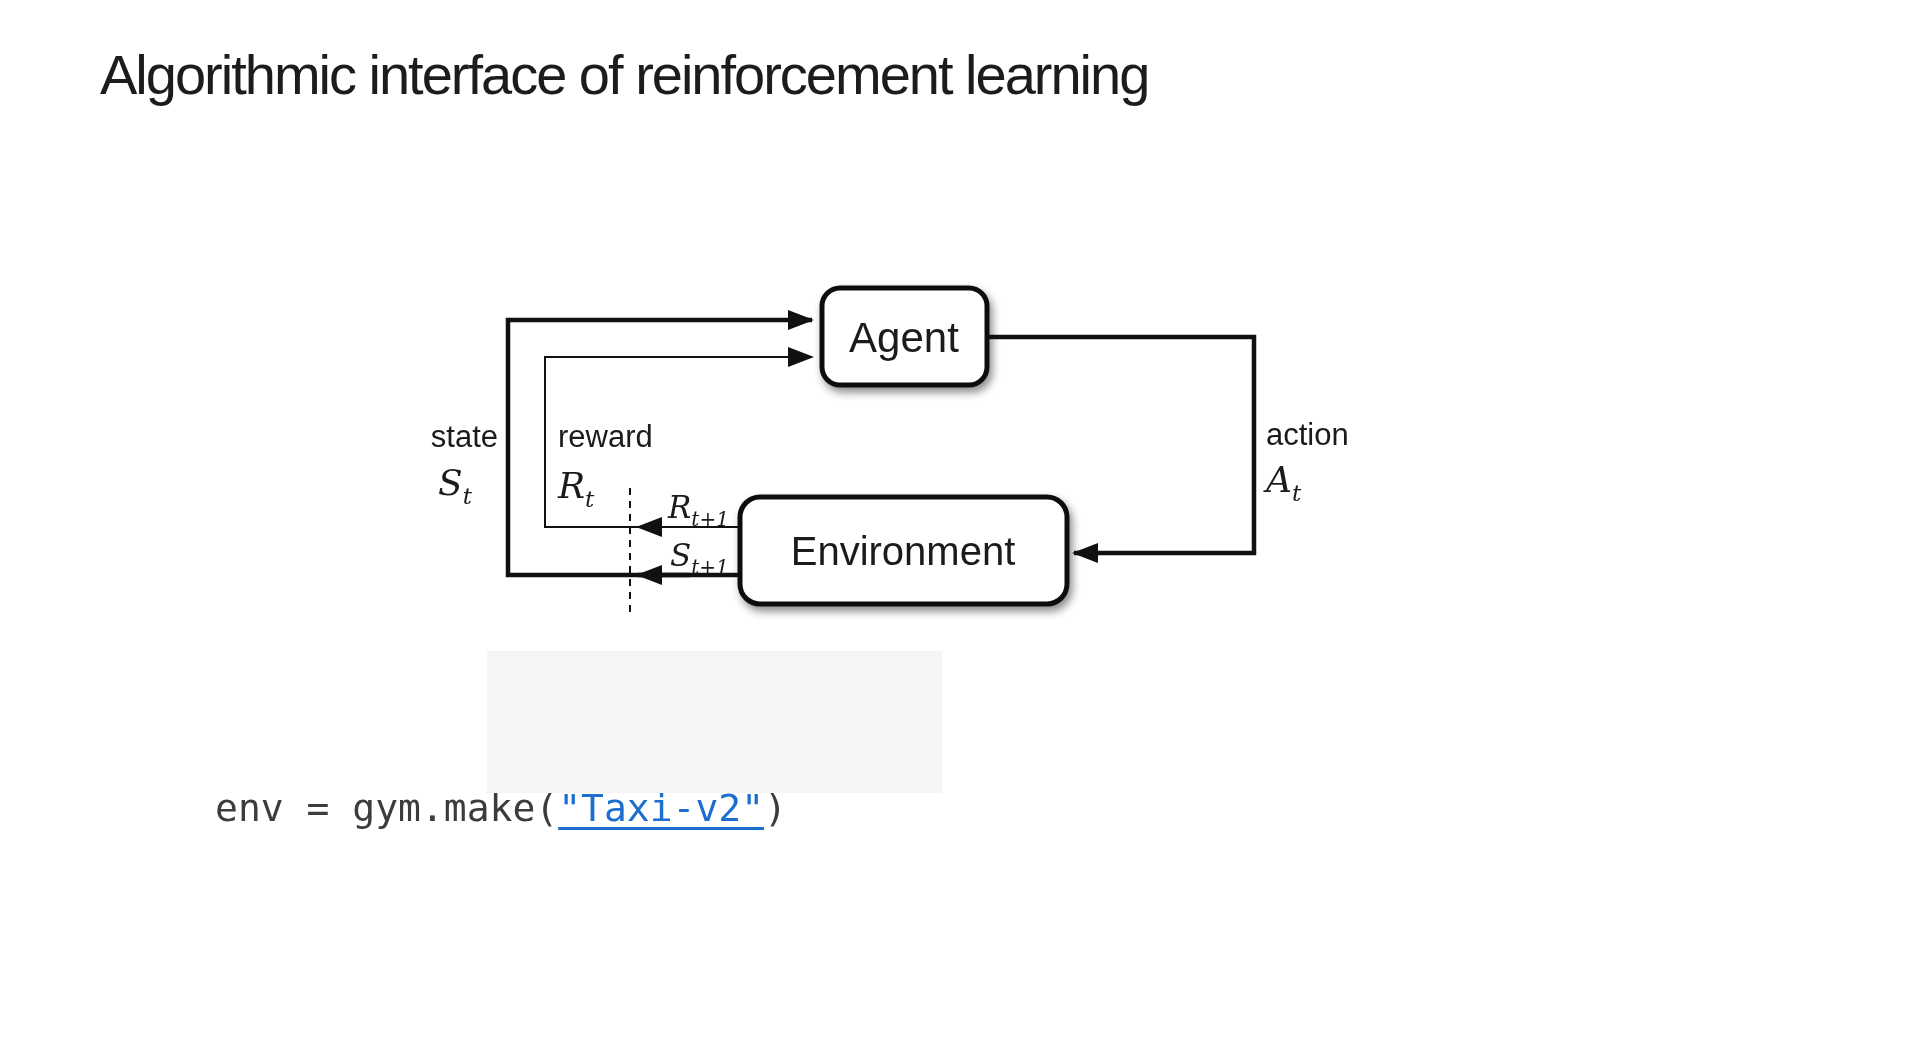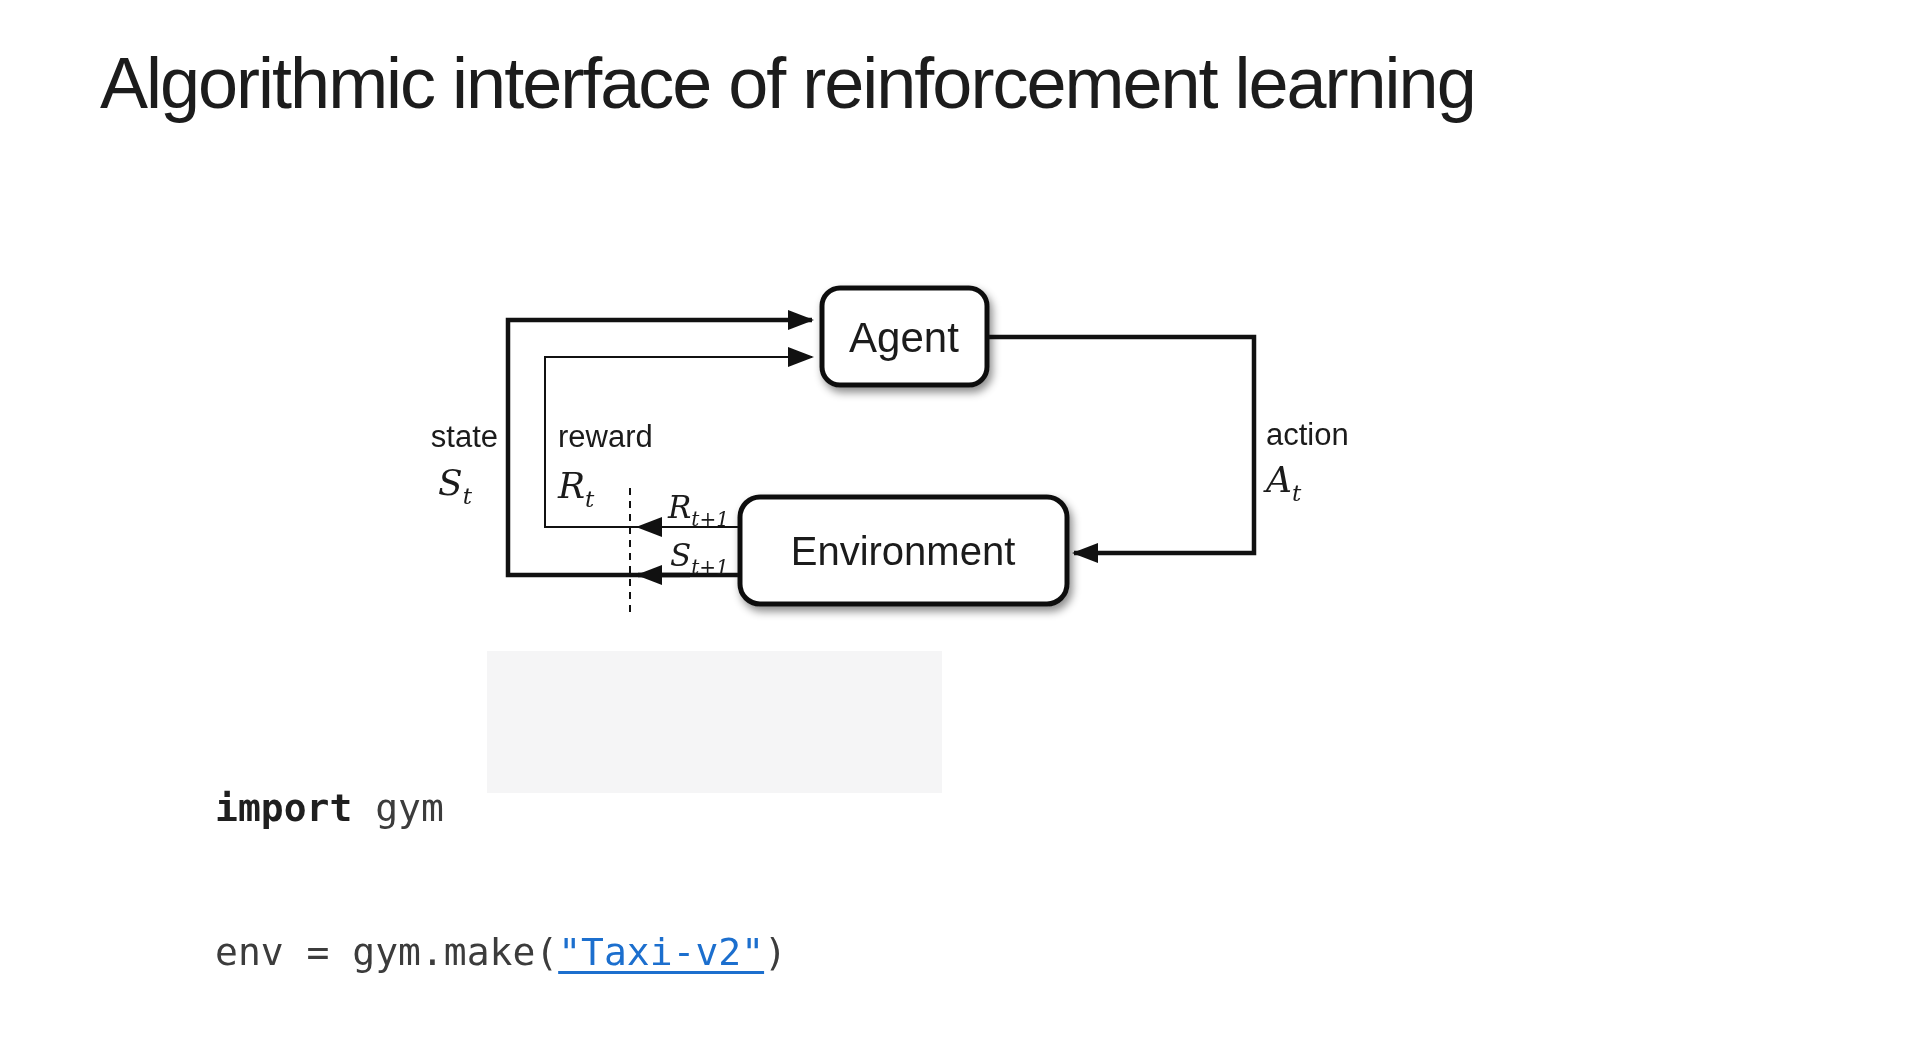--- a/index.html
+++ b/index.html
@@ -2,21 +2,21 @@
 <html><head>
 <meta charset="utf-8">
 <style>
   html,body{margin:0;padding:0;}
   body{
     width:1920px;height:1048px;position:relative;background:#ffffff;
     font-family:"Liberation Sans",sans-serif;overflow:hidden;
   }
   .slide-title{
     position:absolute;left:100px;top:42px;width:1800px;
-    font-size:72px;font-weight:400;letter-spacing:-2px;color:#1c1c1c;
+    font-size:56px;font-weight:400;letter-spacing:-2px;color:#1c1c1c;
     white-space:nowrap;
   }
   .diagram-svg{position:absolute;left:0;top:0;width:1920px;height:1048px;}
   .box-label{font-family:"Liberation Sans",sans-serif;fill:#1b1b1b;}
   .word-label{font-family:"Liberation Sans",sans-serif;fill:#1b1b1b;font-size:31px;}
   .math{font-family:"DejaVu Serif","Liberation Serif",serif;font-style:italic;fill:#1b1b1b;}
   .code-bg{
     position:absolute;left:487px;top:651px;width:455px;height:142px;
     background:#f5f5f6;z-index:1;
   }
@@ -81,20 +81,19 @@
 
   <text class="word-label" x="1266" y="445">action</text>
   <text class="math" x="1266" y="492" font-size="36">
     <tspan>A</tspan><tspan dy="9" font-size="23">t</tspan>
   </text>
 </svg>
 
 <div class="code-bg"></div>
 
 <div class="code-block">
-  <div class="code-line"><span class="kw">import</span><span class="p"> gym</span></div>
   <div class="code-line"><span class="p">env = gym.make(</span><span class="link">"Taxi-v2"</span><span class="p">)</span></div>
   
   
   
   
   
 </div>
 
 </body></html>

